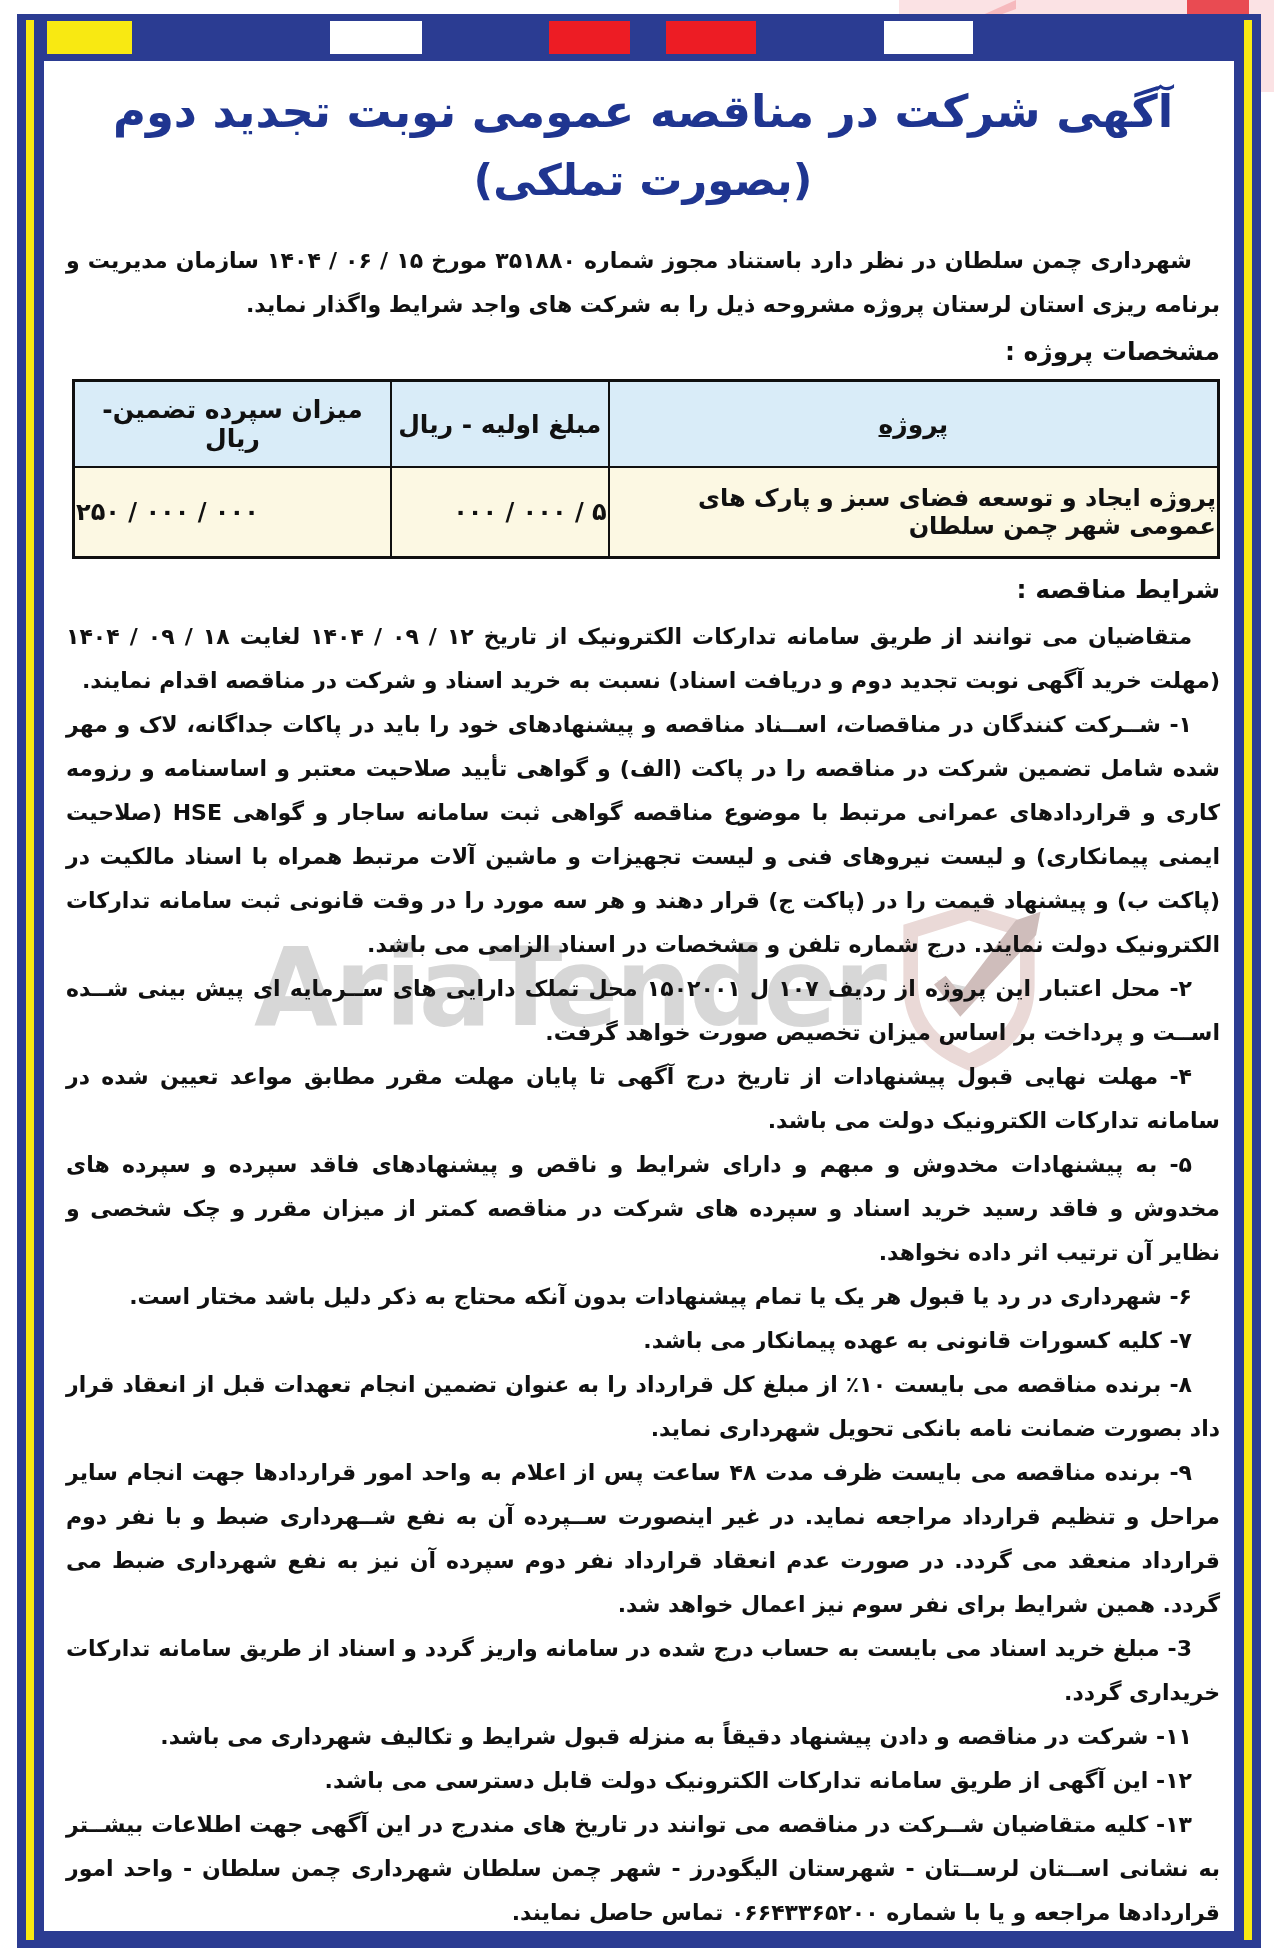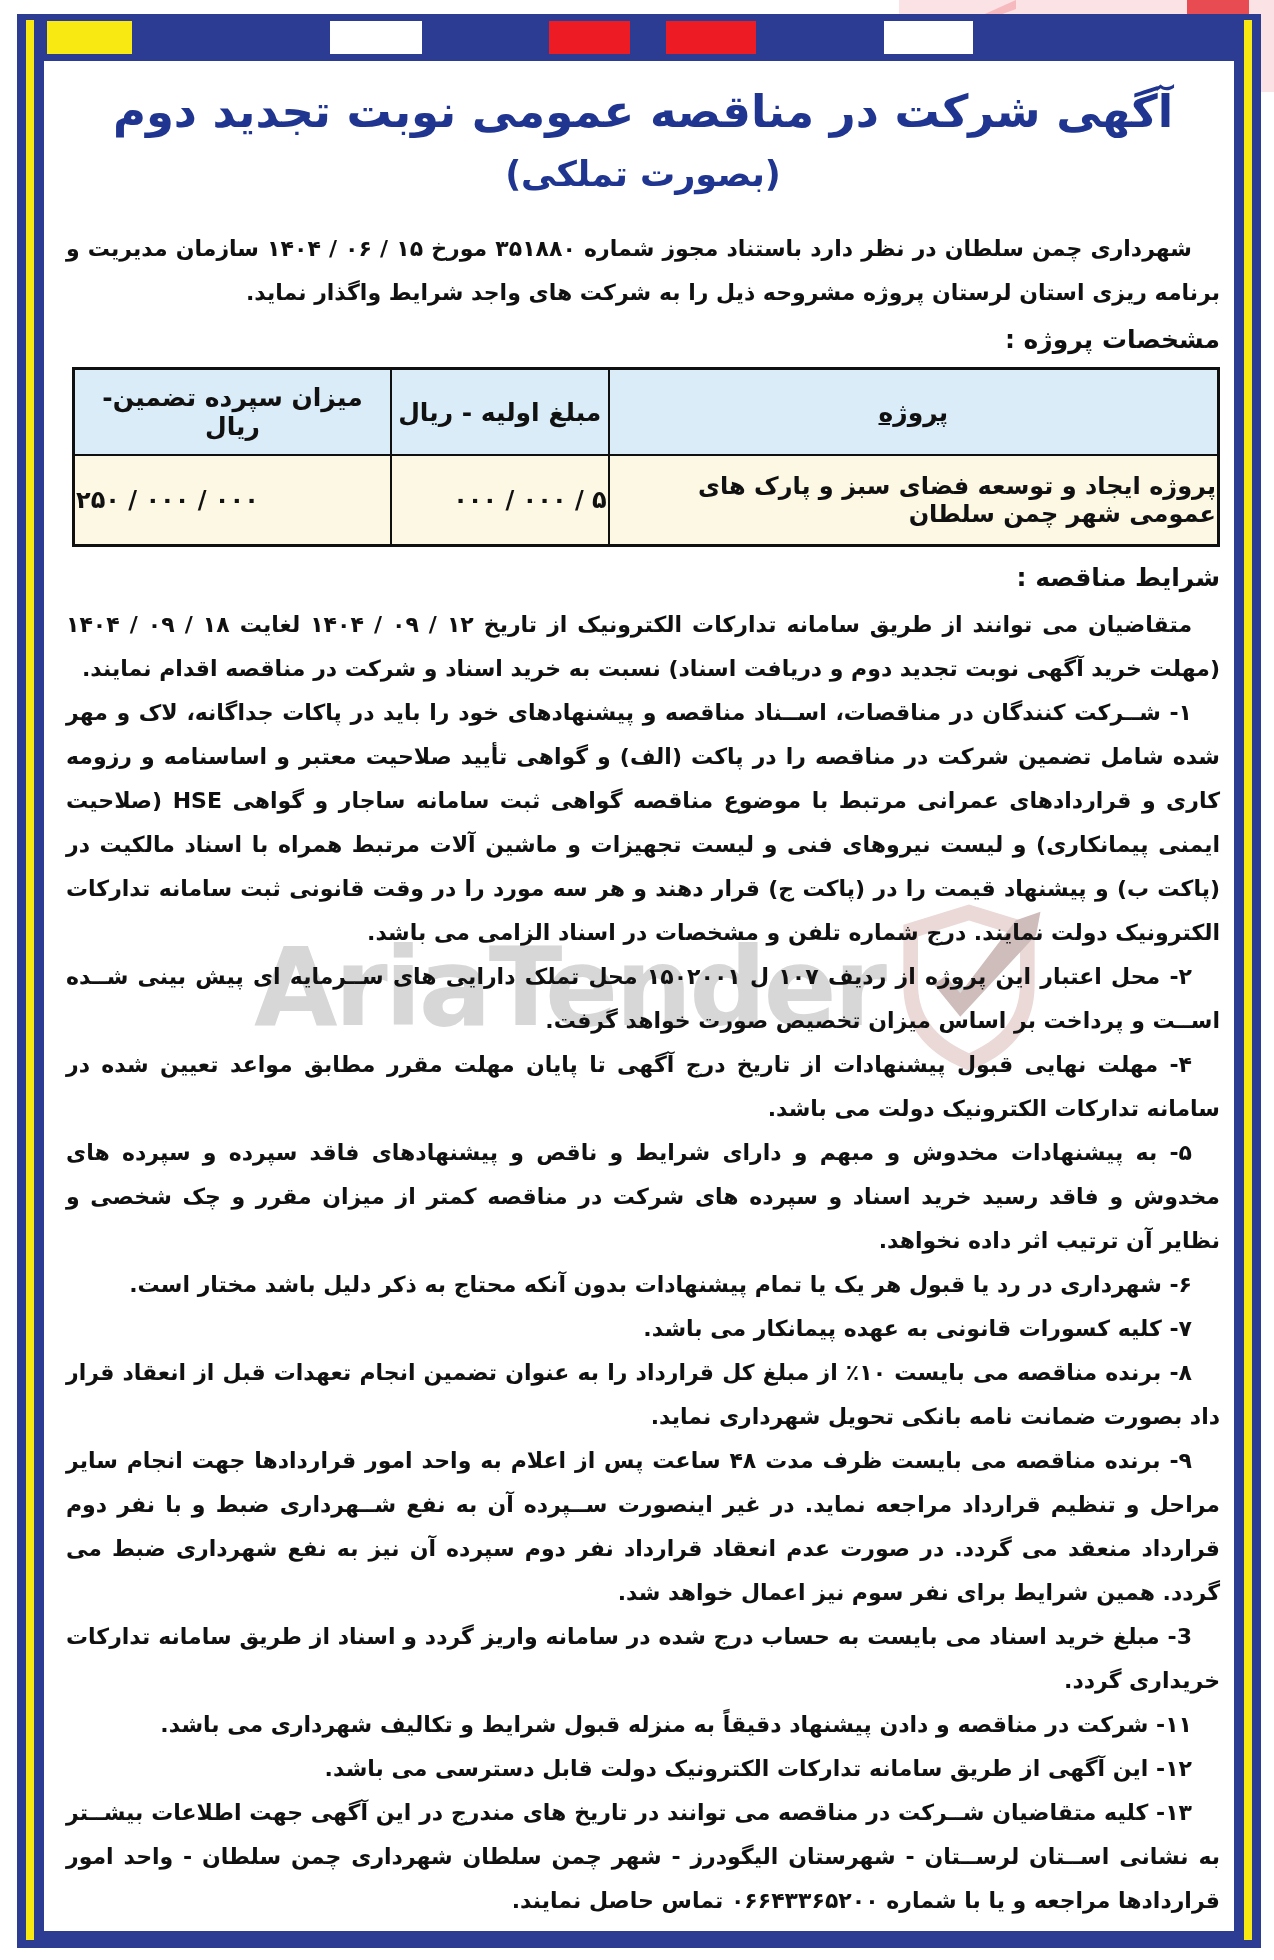--- a/index.html
+++ b/index.html
@@ -46,21 +46,21 @@
   .wm-sub{
     margin-top:22px;direction:rtl;text-align:center;
     font-size:40px;font-weight:bold;color:#e2dccd;
     word-spacing:30px;letter-spacing:1px;white-space:nowrap;
   }
   
   .title{
     text-align:center;color:#1f3590;font-weight:bold;
     font-size:45px;line-height:1.55;margin-top:10px;
   }
-  .title .t2{font-size:35px;text-align:center;}
+  .title .t2{font-size:43px;text-align:center;}
   
   .para{
     font-size:22px;font-weight:bold;color:#111;
     line-height:44px;text-align:justify;text-indent:28px;margin:0;
   }
   .intro{margin-top:26px;}
   .seclabel{
     font-size:25px;font-weight:bold;color:#111;line-height:46px;margin:2px 0;
   }
   

